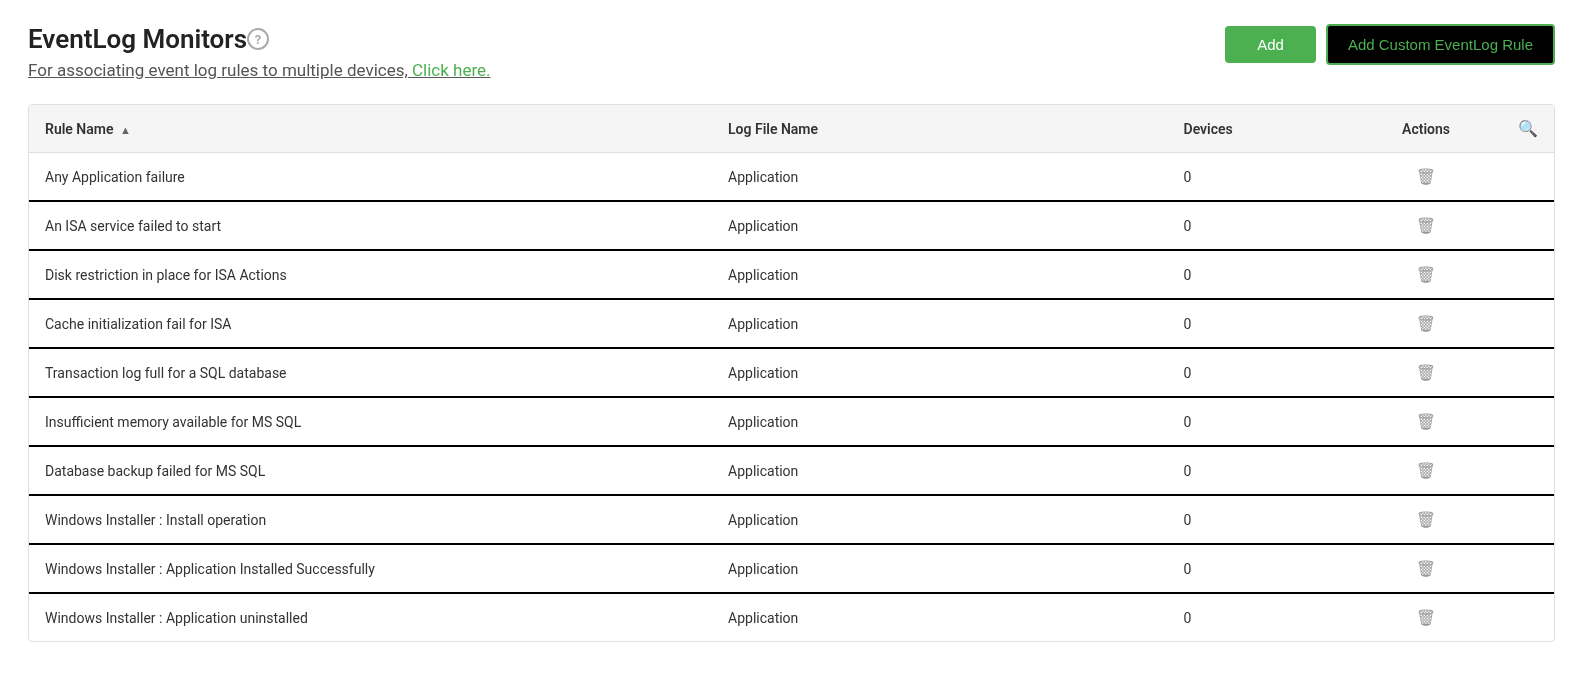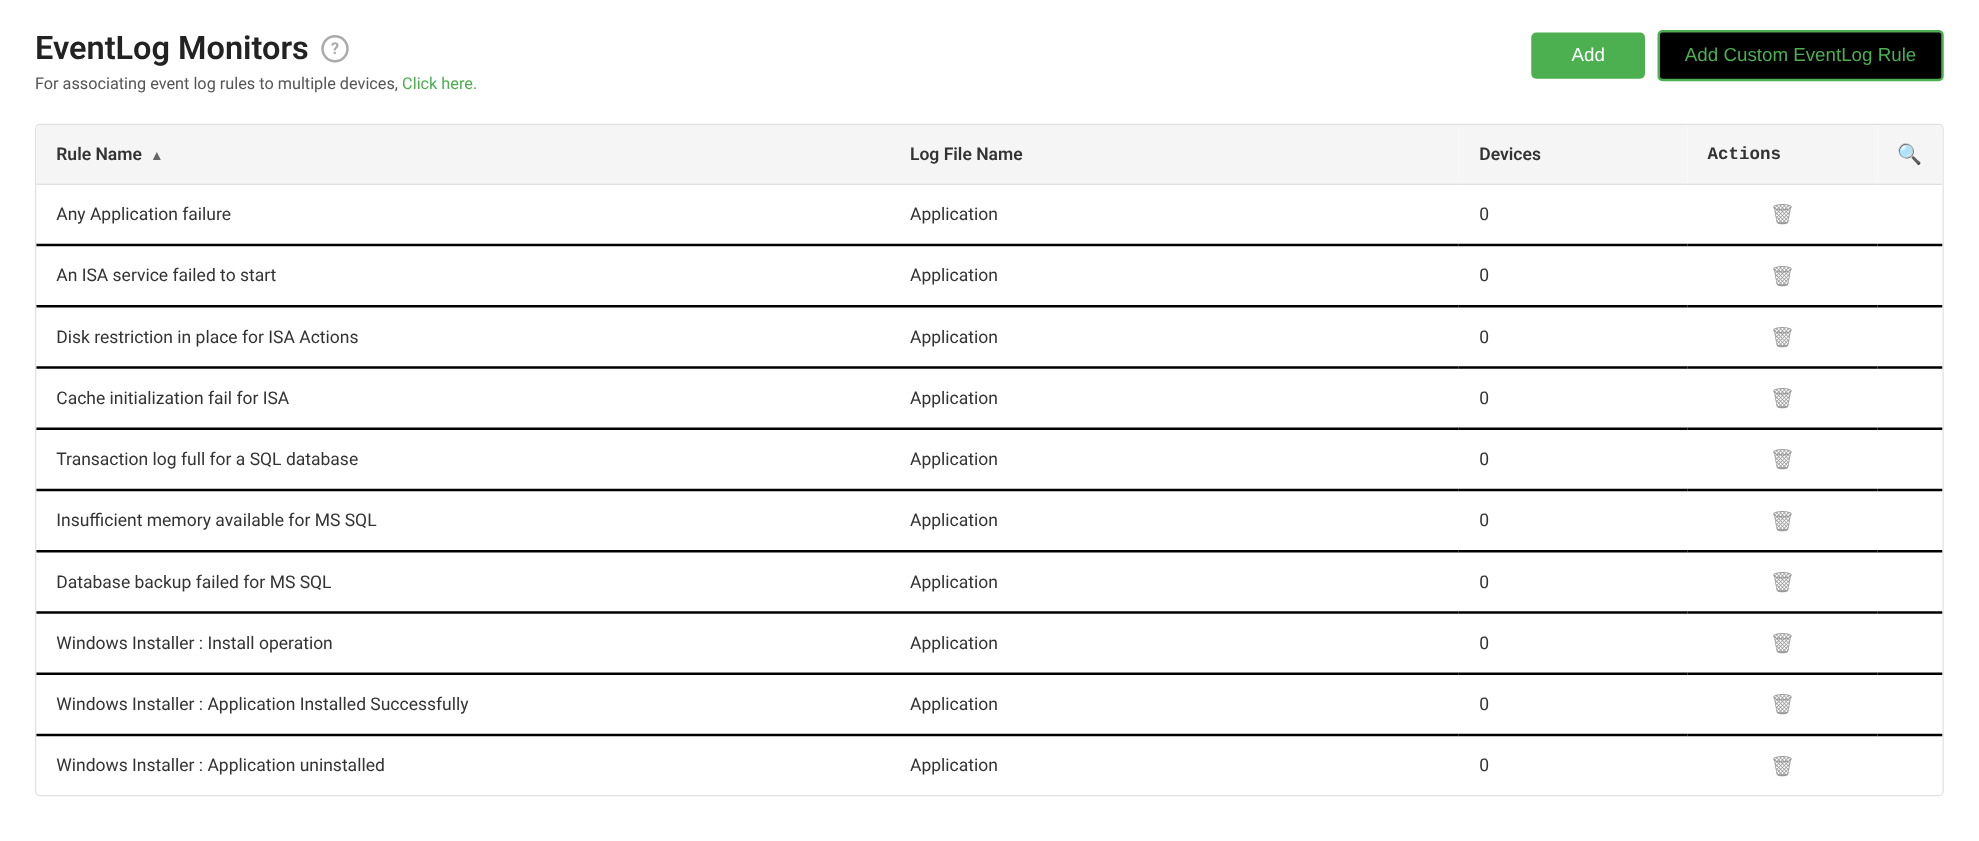--- a/index.html
+++ b/index.html
@@ -28,21 +28,20 @@
     }
 
     .title-section {
       display: flex;
       flex-direction: column;
     }
 
     .title-line {
       display: flex;
       align-items: center;
-      gap: 10px;
     }
 
     .page-title {
       font-size: 26px;
       font-weight: 600;
       color: #222;
     }
 
     .help-icon {
       width: 22px;
@@ -53,23 +52,24 @@
       align-items: center;
       justify-content: center;
       color: #aaa;
       font-size: 13px;
       font-weight: bold;
       cursor: pointer;
       flex-shrink: 0;
     }
 
     .subtitle {
-      font-size: 13px;
+      font-size: 17px;
       color: #555;
       margin-top: 6px;
+      text-decoration: underline;
     }
 
     .subtitle a {
       color: #4caf50;
       text-decoration: none;
     }
 
     .button-group {
       display: flex;
       gap: 10px;
@@ -131,21 +131,21 @@
       width: 30%;
     }
 
     th.col-devices {
       width: 12%;
       text-align: left;
     }
 
     th.col-actions {
       width: 10%;
-      font-family: Liberation Mono, monospace;
+      text-align: center;
     }
 
     th.col-search {
       width: 3%;
       text-align: center;
     }
 
     td {
       padding: 14px 16px;
       border-bottom: 2px solid #000000;

